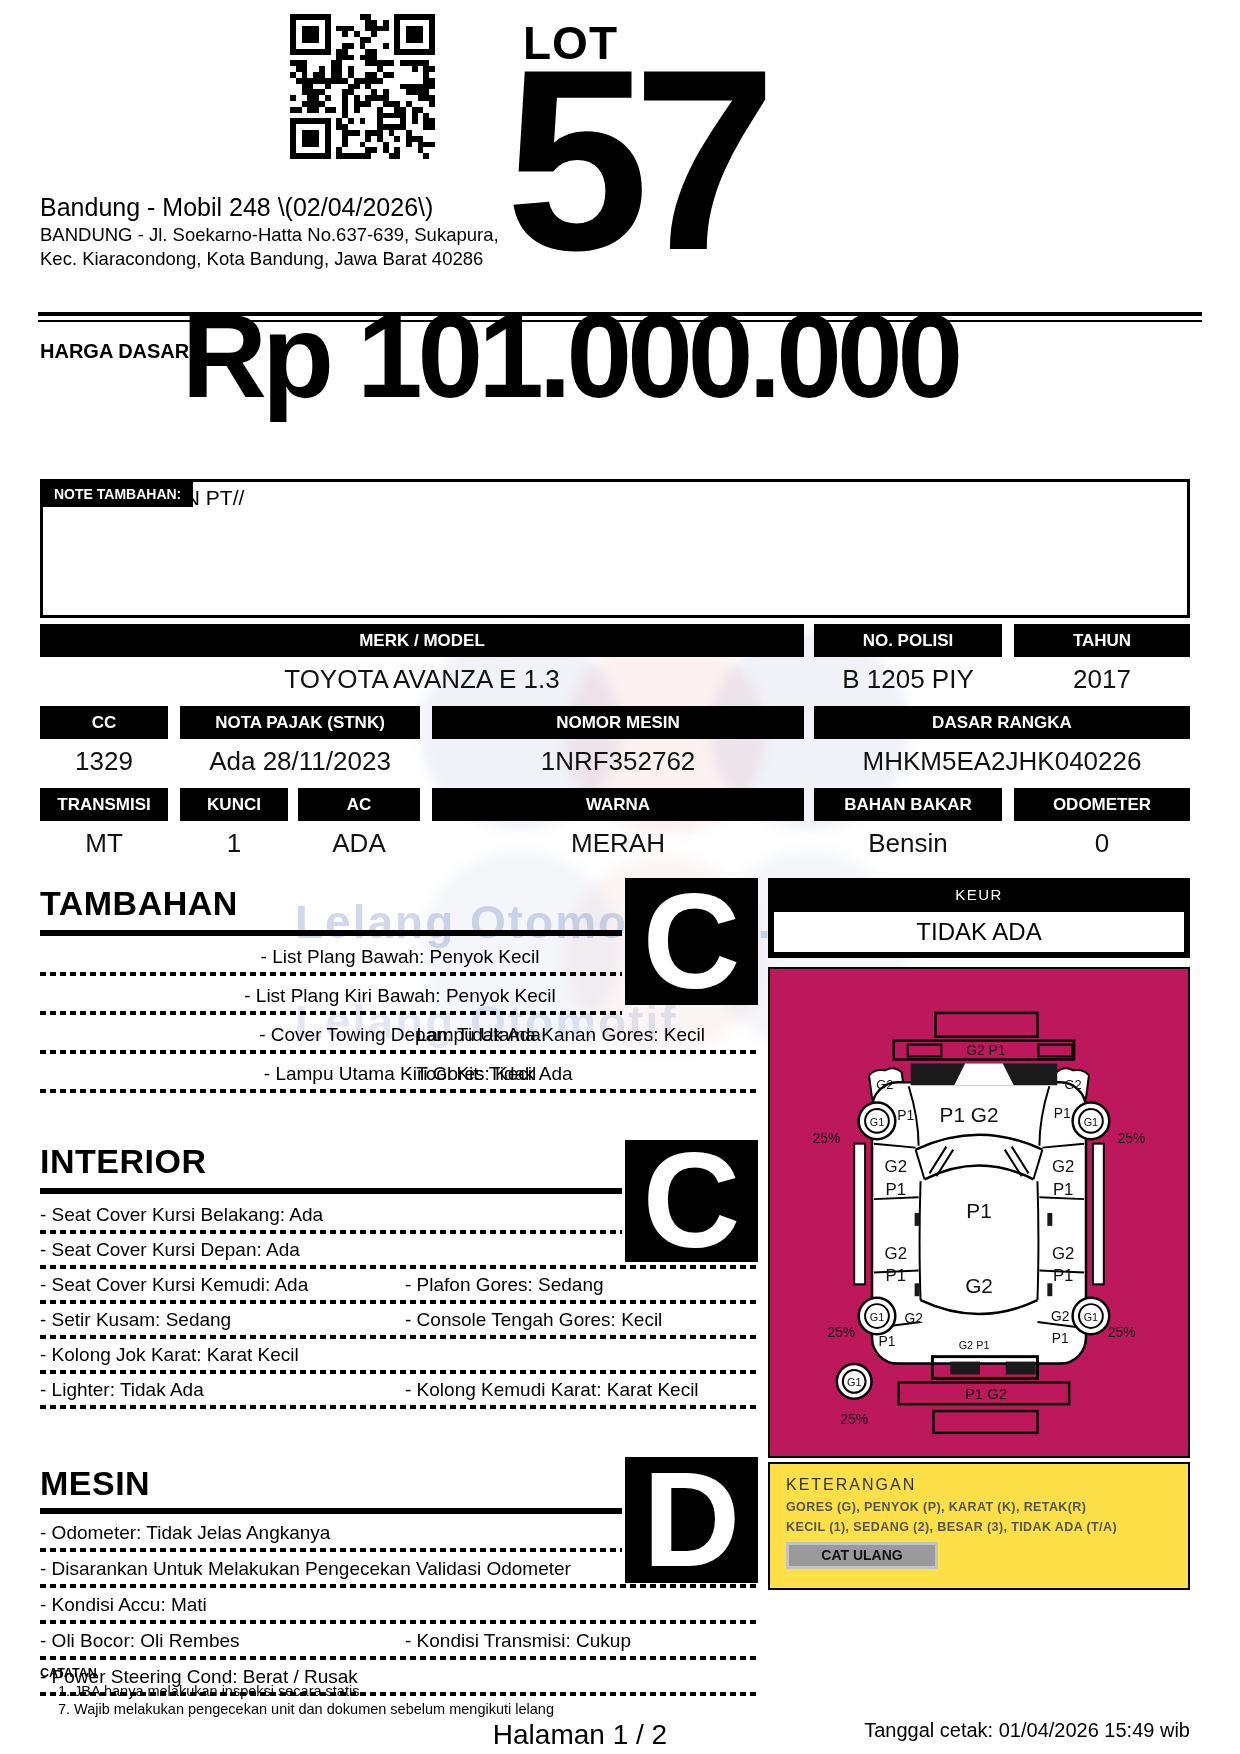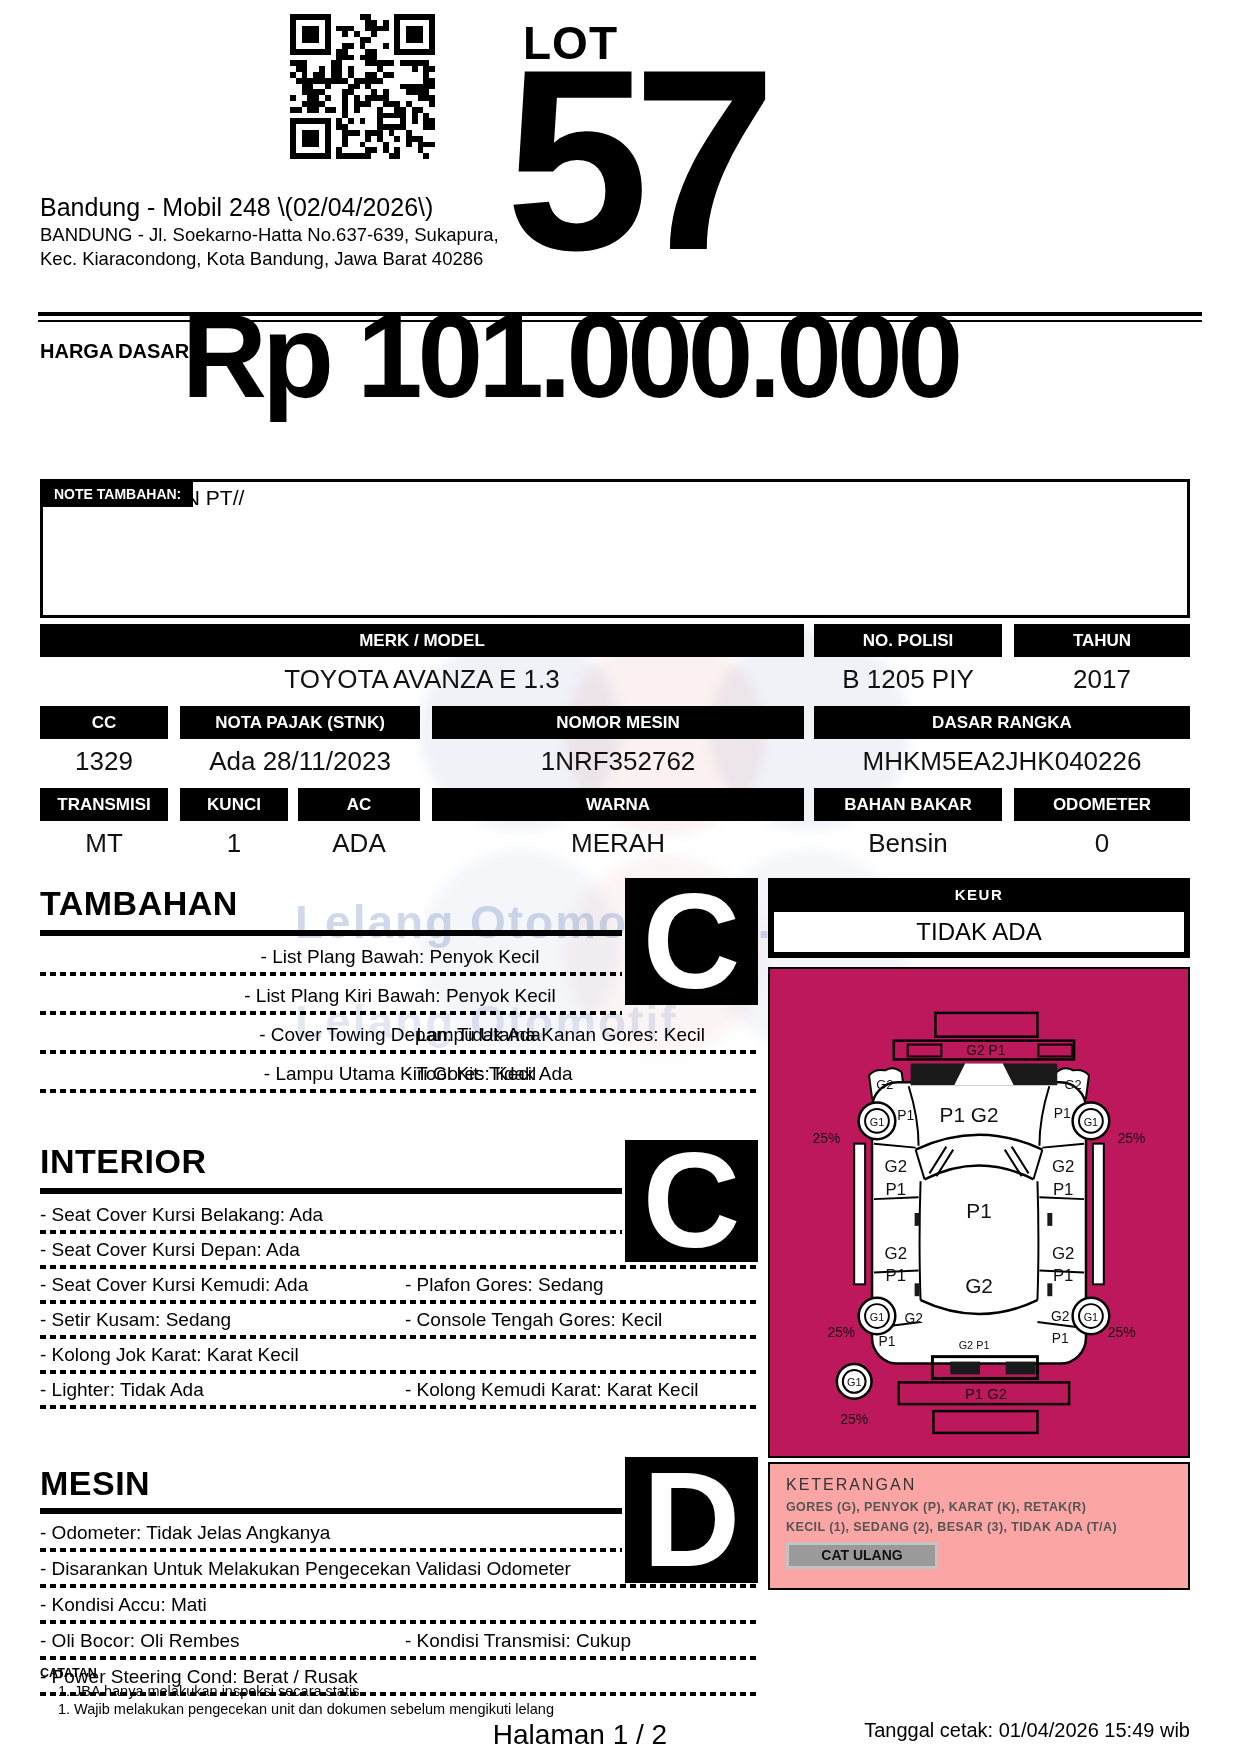--- a/index.html
+++ b/index.html
@@ -51,31 +51,31 @@
   .it-right { position:absolute; left:365px; top:0; font-size:19px; line-height:22px; }
   .dotsep { height:4px; margin-top:4px;
     background:repeating-linear-gradient(90deg,#000 0 6px,transparent 6px 10px); }
   .insp-row.short .dotsep { width:582px; }
   .insp-row.long  .dotsep { width:720px; }
   
   .grade { position:absolute; left:625px; width:133px; background:#000; color:#fff;
     text-align:center; font-weight:800; font-size:135px; overflow:hidden; z-index:2; }
   
   .keur { position:absolute; left:768px; top:878px; width:422px; height:80px; background:#000; z-index:1; }
-  .keur-label { color:#fff; text-align:center; font-weight:bold; font-size:15px;
+  .keur-label { color:#fff; text-align:center; font-weight:normal; font-size:15px;
     letter-spacing:1.5px; padding-top:8px; }
   .keur-value { position:absolute; left:6px; right:6px; top:34px; height:40px; background:#fff;
     text-align:center; font-size:24px; line-height:40px; color:#000; }
   
   .diagram { position:absolute; left:768px; top:967px; width:422px; height:491px;
     border:2.5px solid #000; background:#be185d; z-index:1; }
   .diagram svg { width:100%; height:100%; }
   
   .ket { position:absolute; left:768px; top:1462px; width:422px; height:128px;
-    border:2.5px solid #000; padding:12px 0 0 16px; background:#fca5a5; z-index:1; }
+    border:2.5px solid #000; padding:12px 0 0 16px; background:#fde047; z-index:1; }
   .ket-title { font-size:16px; letter-spacing:2px; color:#333; }
   .ket-line { font-size:12.5px; font-weight:bold; color:#555; margin-top:6px; letter-spacing:.4px; }
   .cat-btn { margin-top:8px; width:152px; height:27px; background:#9a9a9a; border:3px solid #c3c3c3;
     font-weight:bold; font-size:14px; text-align:center; line-height:20px; color:#111; }
   
   .cat-title { position:absolute; left:40px; top:1666px; font-size:12.5px; font-weight:bold; z-index:2; }
   .footnote1 { position:absolute; left:58px; top:1683px; font-size:14.5px; z-index:2; }
   .footnote2 { position:absolute; left:58px; top:1701px; font-size:14.5px; z-index:2; }
   .f-page { position:absolute; left:460px; top:1719px; width:240px; text-align:center; font-size:28px; z-index:1; }
   .f-print { position:absolute; left:790px; top:1719px; width:400px; text-align:right; font-size:20px; z-index:1; }
@@ -487,17 +487,17 @@
 
   <div class="ket">
     <div class="ket-title">KETERANGAN</div>
     <div class="ket-line">GORES (G), PENYOK (P), KARAT (K), RETAK(R)</div>
     <div class="ket-line">KECIL (1), SEDANG (2), BESAR (3), TIDAK ADA (T/A)</div>
     <div class="cat-btn">CAT ULANG</div>
   </div>
 
   <div class="cat-title">CATATAN</div>
   <div class="footnote1">1. JBA hanya melakukan inspeksi secara statis</div>
-  <div class="footnote2">1. Wajib melakukan pengecekan unit dan dokumen sebelum mengikuti lelang</div>
+  <div class="footnote2">7. Wajib melakukan pengecekan unit dan dokumen sebelum mengikuti lelang</div>
   <div class="f-page">Halaman 1 / 2</div>
   <div class="f-print">Tanggal cetak: 01/04/2026 15:49 wib</div>
 
 </div>
 
 </body></html>

